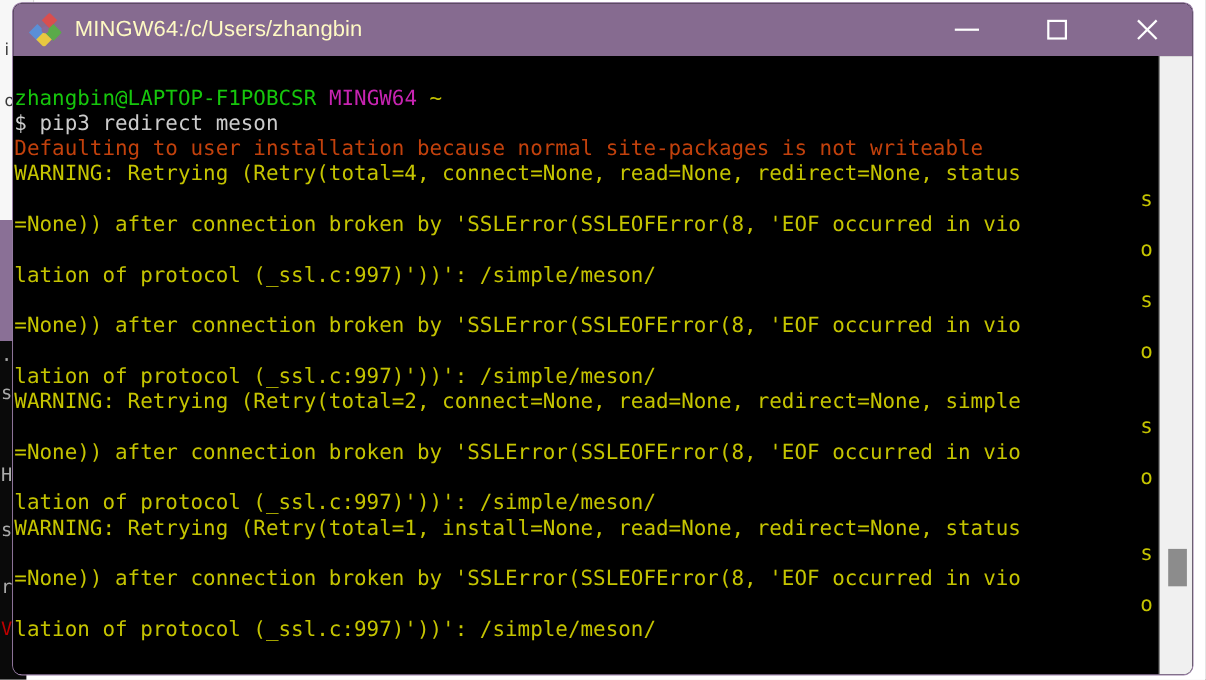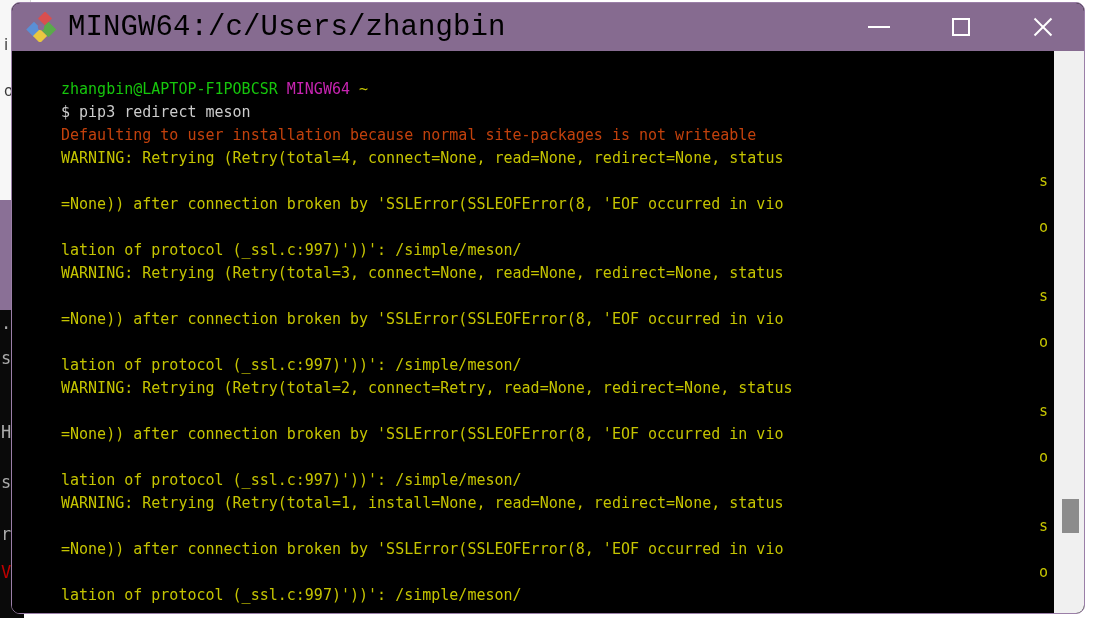--- a/index.html
+++ b/index.html
@@ -86,23 +86,23 @@
     box-sizing: border-box;
   }
   #app-icon {
     width: 30px; height: 30px;
     margin-left: 14px;
     margin-right: 12px;
     flex: 0 0 auto;
     position: relative;
   }
   #window-title {
-    font-family: Liberation Mono, monospace;
-    font-size: 29px;
-    color: #000000;
+    font-family: Liberation Sans, sans-serif;
+    font-size: 20px;
+    color: #fef9c3;
     white-space: nowrap;
     letter-spacing: 0.1px;
     flex: 0 0 auto;
   }
   #window-controls {
     margin-left: auto;
     display: flex;
     height: 100%;
     align-items: stretch;
   }
@@ -157,25 +157,24 @@
     flex: 0 0 auto;
     background: #000000;
     overflow: hidden;
     padding-top: 27px;
     box-sizing: border-box;
   }
   .term-line {
     height: 23px;
     line-height: 23px;
     font-family: "DejaVu Sans Mono", monospace;
-    font-size: 15px;
+    font-size: 19px;
     white-space: pre;
     padding-left: 1px;
     letter-spacing: 0px;
-    margin-left: 48px;
   }
   .term-line.overflow {
     text-align: right;
     padding-right: 5px;
   }
   .c-green   { color: #16c60c; }
   .c-magenta { color: #c724b1; }
   .c-yellow  { color: #c5c400; }
   .c-white   { color: #cccccc; }
   .c-grey    { color: #c2410c; }
@@ -253,26 +252,25 @@
 
     <div id="terminal-screen">
         <div class="term-line"><span class="c-green">zhangbin@LAPTOP-F1POBCSR</span><span> </span><span class="c-magenta">MINGW64</span><span> </span><span class="c-yellow">~</span></div>
         <div class="term-line c-white">$ pip3 redirect meson</div>
         <div class="term-line c-grey">Defaulting to user installation because normal site-packages is not writeable</div>
         <div class="term-line c-yellow">WARNING: Retrying (Retry(total=4, connect=None, read=None, redirect=None, status</div>
         <div class="term-line c-yellow overflow">s</div>
         <div class="term-line c-yellow">=None)) after connection broken by 'SSLError(SSLEOFError(8, 'EOF occurred in vio</div>
         <div class="term-line c-yellow overflow">o</div>
         <div class="term-line c-yellow">lation of protocol (_ssl.c:997)'))': /simple/meson/</div>
-        <div class="term-line c-yellow">WARNING: Retrying (Retry(total=3, connect=None, read=None, redirect=None, status</div>
-        <div class="term-line c-yellow overflow">s</div>
-        <div class="term-line c-yellow">=None)) after connection broken by 'SSLError(SSLEOFError(8, 'EOF occurred in vio</div>
-        <div class="term-line c-yellow overflow">o</div>
-        <div class="term-line c-yellow">lation of protocol (_ssl.c:997)'))': /simple/meson/</div>
-        <div class="term-line c-yellow">WARNING: Retrying (Retry(total=2, connect=Retry, read=None, redirect=None, status</div>
+        <div class="term-line c-yellow overflow">s</div>
+        <div class="term-line c-yellow">=None)) after connection broken by 'SSLError(SSLEOFError(8, 'EOF occurred in vio</div>
+        <div class="term-line c-yellow overflow">o</div>
+        <div class="term-line c-yellow">lation of protocol (_ssl.c:997)'))': /simple/meson/</div>
+        <div class="term-line c-yellow">WARNING: Retrying (Retry(total=2, connect=None, read=None, redirect=None, simple</div>
         <div class="term-line c-yellow overflow">s</div>
         <div class="term-line c-yellow">=None)) after connection broken by 'SSLError(SSLEOFError(8, 'EOF occurred in vio</div>
         <div class="term-line c-yellow overflow">o</div>
         <div class="term-line c-yellow">lation of protocol (_ssl.c:997)'))': /simple/meson/</div>
         <div class="term-line c-yellow">WARNING: Retrying (Retry(total=1, install=None, read=None, redirect=None, status</div>
         <div class="term-line c-yellow overflow">s</div>
         <div class="term-line c-yellow">=None)) after connection broken by 'SSLError(SSLEOFError(8, 'EOF occurred in vio</div>
         <div class="term-line c-yellow overflow">o</div>
         <div class="term-line c-yellow">lation of protocol (_ssl.c:997)'))': /simple/meson/</div>
       </div>

